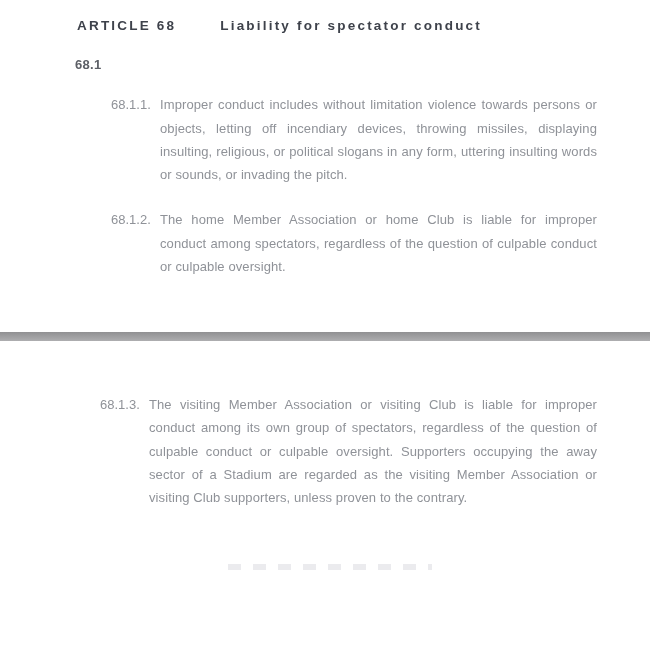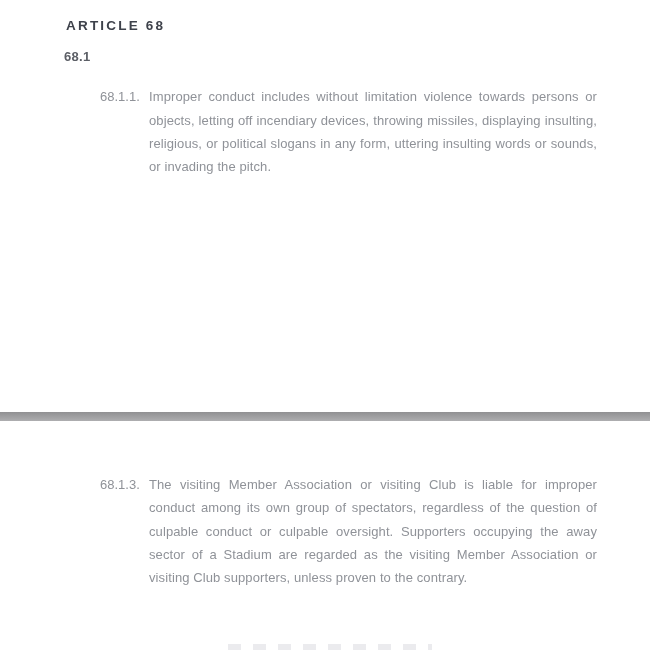--- a/index.html
+++ b/index.html
@@ -17,35 +17,35 @@
   html,body{background:#fff;}
   body{
     font-family:"Liberation Sans","DejaVu Sans",sans-serif;
     width:650px;height:655px;overflow:hidden;
   }
   .screenshot{
     position:relative;width:650px;height:655px;
     background:var(--background);
   }
   .page{position:relative;background:var(--background);}
-  .page-1{height:412px;}
+  .page-1{height:332px;padding-left:11px;}
   .page-2{height:229px;padding-top:52px;}
 
   
   .doc-header{
     padding:18px 0 0 66px;
     display:flex;align-items:baseline;gap:44px;
     color:var(--header-text);
     font-size:13.5px;font-weight:bold;letter-spacing:2.2px;
     white-space:nowrap;
   }
 
   
   .clause{
-    display:flex;margin:12px 53px 0 64px;
+    display:flex;margin:20px 53px 0 64px;
     font-size:13px;line-height:23.3px;color:var(--body-text);
   }
   .clause-num{
     flex:0 0 24px;margin-right:12px;
     font-weight:bold;color:var(--clause-number);
     letter-spacing:.3px;
   }
 
   
   .subclause{
@@ -89,31 +89,36 @@
 </style>
 </head>
 <body>
 
 <div class="screenshot">
 
   <section class="page page-1">
 
     <header class="doc-header">
       <span class="article-no">ARTICLE 68</span>
+      <span class="article-title">Liability for spectator conduct</span>
     </header>
 
     <div class="clause">
       <span class="clause-num">68.1</span>
     </div>
 
     <div class="subclause sc1">
       <span class="sub-num">68.1.1.</span>
       <p class="sub-text">Improper conduct includes without limitation violence towards persons or objects, letting off incendiary devices, throwing missiles, displaying insulting, religious, or political slogans in any form, uttering insulting words or sounds, or invading the pitch.</p>
     </div>
 
+    <div class="subclause sc2">
+      <span class="sub-num">68.1.2.</span>
+      <p class="sub-text">The home Member Association or home Club is liable for improper conduct among spectators, regardless of the question of culpable conduct or culpable oversight.</p>
+    </div>
 
 
   </section>
 
   <div class="page-divider"></div>
 
   <section class="page page-2">
 
     <div class="subclause">
       <span class="sub-num">68.1.3.</span>

